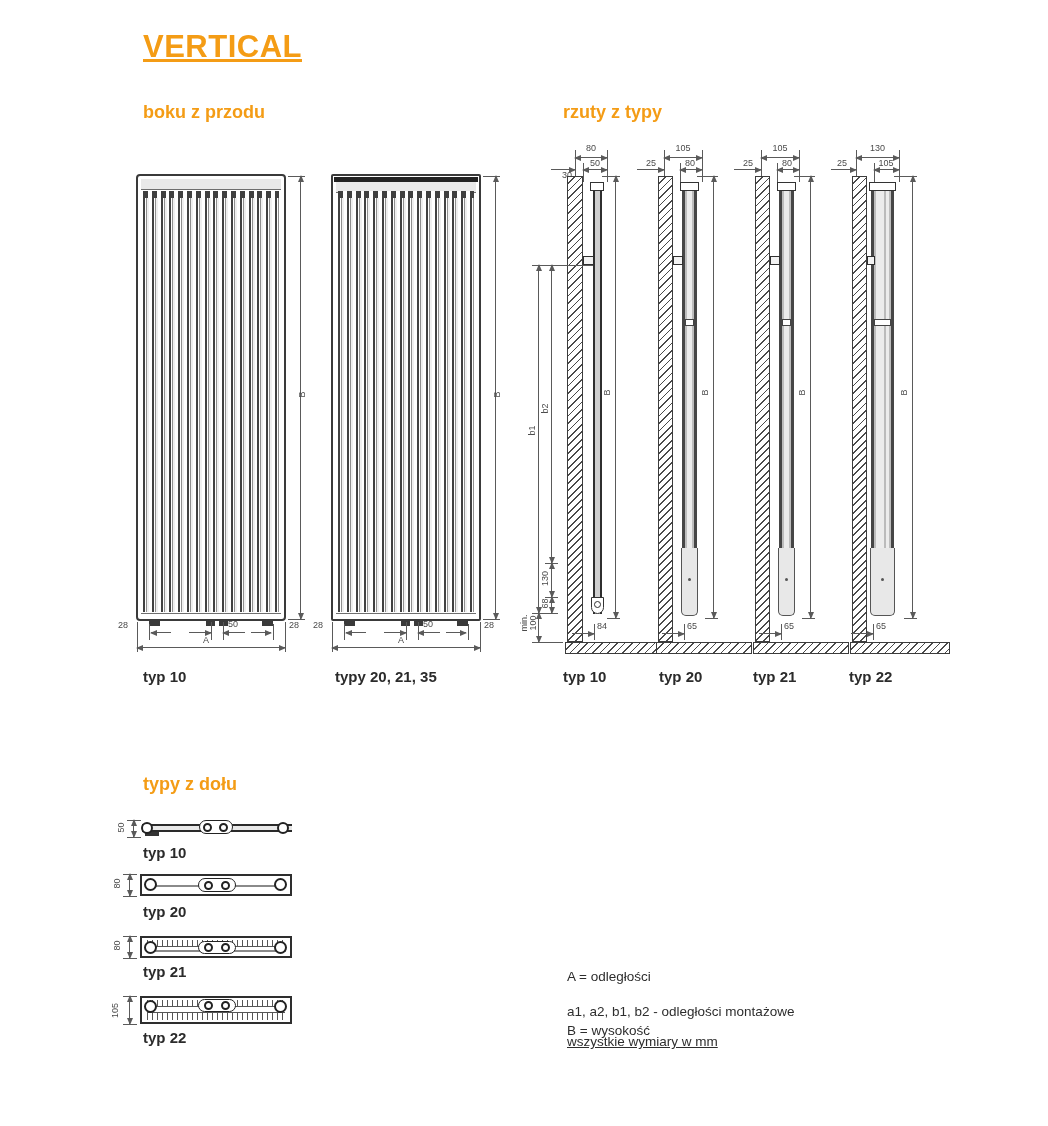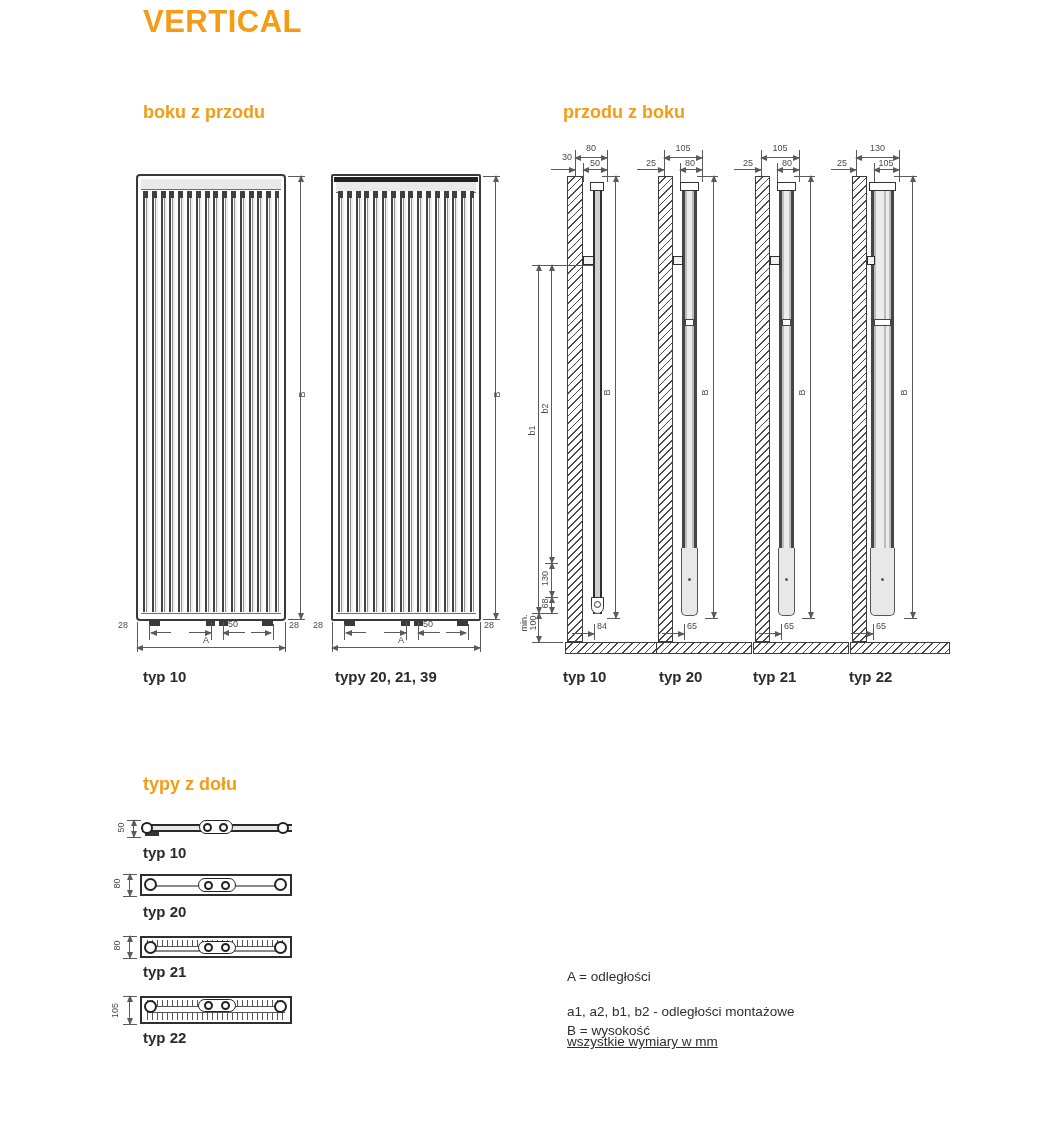--- a/index.html
+++ b/index.html
@@ -67,23 +67,23 @@
   .fins-b{position:absolute;left:5px;right:5px;height:7px;border-top:1px solid #555;
     background:repeating-linear-gradient(90deg,#555 0 1.2px,rgba(0,0,0,0) 1.2px 5px);}
   
   .legend-line{font-size:13.5px;color:#2d2d2d;}
 </style>
 </head>
 <body>
 
 <div id="canvas">
 
-  <div class="abs title" style="left:143px;top:4px;">VERTICAL</div>
+  <div class="abs title" style="left:143px;top:29px;text-decoration:underline;">VERTICAL</div>
   <div class="abs sect" style="left:143px;top:102px;">boku z przodu</div>
-  <div class="abs sect" style="left:563px;top:102px;">przodu z boku</div>
+  <div class="abs sect" style="left:563px;top:102px;">rzuty z typy</div>
   <div class="abs sect" style="left:143px;top:774px;">typy z dołu</div>
 
   <div class="fv" style="left:136px;top:174px;">
     <div class="band"></div>
     <div class="caps"></div>
     <div class="ribs"></div>
     <div class="base"></div>
   </div>
   <div class="foot abs" style="left:149px;top:621px;width:11px;"></div>
   <div class="foot abs" style="left:206px;top:621px;width:9px;"></div>
@@ -135,27 +135,27 @@
   <div class="abs dim-label" style="left:484px;top:621px;">28</div>
   <div class="tkv" style="left:468px;top:624px;height:16px;"></div>
   <div class="dimh ar" style="left:446px;top:632px;width:20px;"></div>
   <div class="abs dim-label" style="left:423px;top:620px;">50</div>
   <div class="tkv" style="left:406px;top:622px;height:18px;"></div>
   <div class="tkv" style="left:418px;top:622px;height:18px;"></div>
   <div class="dimh ar" style="left:384px;top:632px;width:22px;"></div>
   <div class="dimh al" style="left:418px;top:632px;width:22px;"></div>
   <div class="dimh al ar" style="left:332px;top:647px;width:148px;"></div>
   <div class="abs dim-label" style="left:398px;top:636px;">A</div>
-  <div class="abs typlab" style="left:335px;top:668px;">typy 20, 21, 39</div>
+  <div class="abs typlab" style="left:335px;top:668px;">typy 20, 21, 35</div>
 
   <div class="abs dim-label ctr" style="left:575px;top:144px;width:32px;">80</div>
   <div class="dimh al ar" style="left:575px;top:157px;width:32px;"></div>
   <div class="tkv" style="left:575px;top:150px;height:26px;"></div>
   <div class="tkv" style="left:607px;top:150px;height:32px;"></div>
-  <div class="abs dim-label rgt" style="left:548px;top:153px;width:24px;">30</div>
+  <div class="abs dim-label rgt" style="left:548px;top:171px;width:24px;">30</div>
   <div class="dimh ar" style="left:551px;top:169px;width:24px;"></div>
   <div class="abs dim-label ctr" style="left:583px;top:159px;width:24px;">50</div>
   <div class="dimh al ar" style="left:583px;top:169px;width:24px;"></div>
   <div class="tkv" style="left:583px;top:163px;height:19px;"></div>
   <div class="hatch" style="left:567px;top:176px;width:16px;height:466px;"></div>
   <div class="sv-p1" style="left:593px;top:182px;width:9px;height:432px;"></div>
   <div class="vent" style="left:590px;top:182px;width:14px;height:9px;"></div>
   <div class="bracket" style="left:583px;top:256px;width:11px;height:9px;"></div>
   <div class="jfoot" style="left:591px;top:597px;width:13px;height:17px;"></div>
   <div class="smallc" style="left:594px;top:601px;width:7px;height:7px;"></div>

